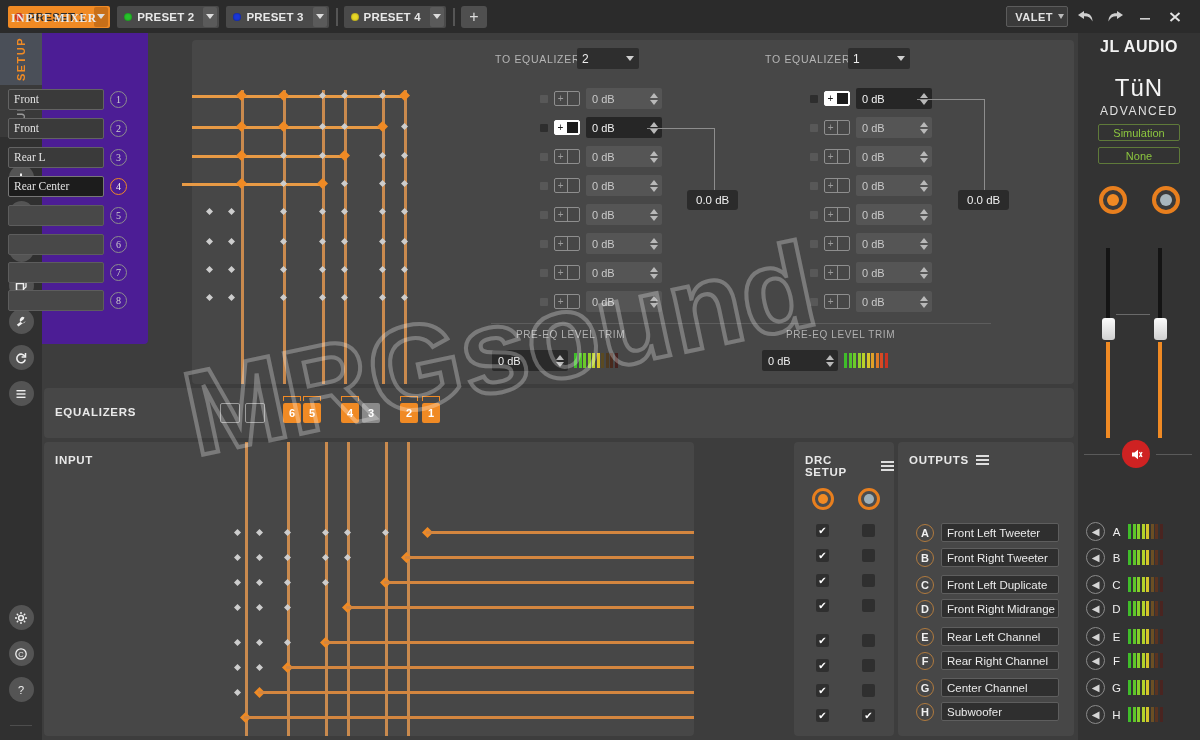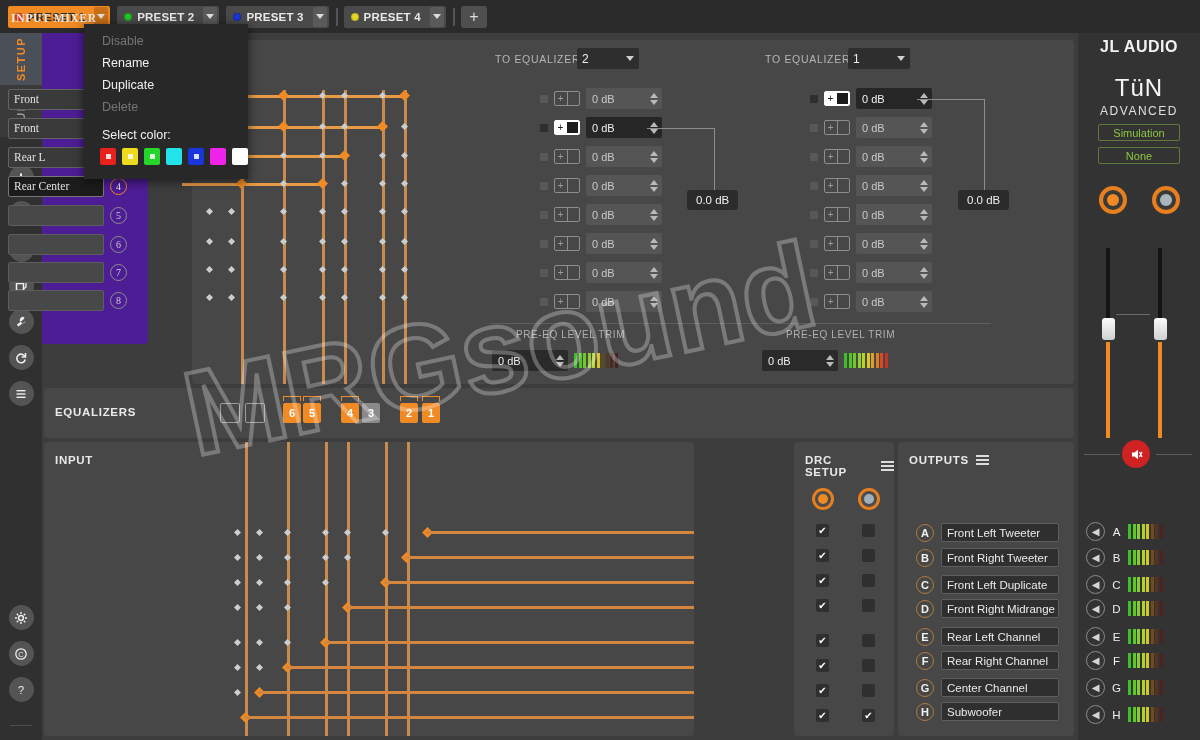--- a/index.html
+++ b/index.html
@@ -244,20 +244,46 @@
     <div class="preset-tab">
       <span class="preset-dot" style="background:#e8d827"></span>
       <span>PRESET 4</span>
       <span class="tab-caret">
           <i class="caret-gl"></i>
         </span>
     </div>
     <div class="tab-sep"></div>
     <div class="add-btn">+</div>
 
+    <div class="tb-right">
+      <div class="valet">
+        <span>VALET</span>
+        <i class="vcaret"></i>
+      </div>
+      <div class="tb-ico">
+        <svg width="17" height="15" viewBox="0 0 17 15">
+            <path d="M7 2 L1 6 L7 10 L7 7.2 C11 7 14 8.5 15.5 12.5 C15.5 6.5 12 4 7 4.3 Z" fill="#cfcfcf"></path>
+          </svg>
+      </div>
+      <div class="tb-ico">
+        <svg width="17" height="15" viewBox="0 0 17 15">
+            <path d="M10 2 L16 6 L10 10 L10 7.2 C6 7 3 8.5 1.5 12.5 C1.5 6.5 5 4 10 4.3 Z" fill="#cfcfcf"></path>
+          </svg>
+      </div>
+      <div class="tb-ico">
+        <svg width="16" height="14" viewBox="0 0 16 14">
+            <rect x="3" y="8" width="10" height="1.6" fill="#cfcfcf"></rect>
+          </svg>
+      </div>
+      <div class="tb-ico">
+        <svg width="16" height="14" viewBox="0 0 16 14">
+            <path d="M3.5 3 L12.5 11 M12.5 3 L3.5 11" stroke="#e2e2e2" stroke-width="1.9" fill="none"></path>
+          </svg>
+      </div>
+    </div>
   </div>
 
   <div class="rail">
     <div class="vtab setup">
       <span>SETUP</span>
     </div>
     <div class="vtab tune">
       <span>TUNE</span>
     </div>
 
@@ -1036,38 +1062,14 @@
           <i style="background:#5a3320"></i>
           <i style="background:#4a2420"></i>
       </span>
     </div>
   </div>
 
   <svg id="wm" viewBox="0 0 800 230">
     <text x="30" y="150" font-size="120" fill="none" stroke="#ffffff" stroke-width="4" transform="rotate(-12 400 115)">MRGsound</text>
   </svg>
 
-  <div id="ctxmenu">
-    <div class="mi dis" style="margin-top:6px">Disable</div>
-    <div class="mi">Rename</div>
-    <div class="mi">Duplicate</div>
-    <div class="mi dis">Delete</div>
-    <div class="sc-lbl">Select color:</div>
-    <div class="swatches">
-      <span class="sw" style="background:#e8211c">
-          <i></i>
-        </span>
-      <span class="sw" style="background:#eedb1e">
-          <i></i>
-        </span>
-      <span class="sw" style="background:#25d62a">
-          <i></i>
-        </span>
-      <span class="sw" style="background:#22e2ea"></span>
-      <span class="sw" style="background:#1a35db">
-          <i></i>
-        </span>
-      <span class="sw" style="background:#ef24ea"></span>
-      <span class="sw" style="background:#ffffff"></span>
-    </div>
-  </div>
 
 </div>
 
 </body></html>

